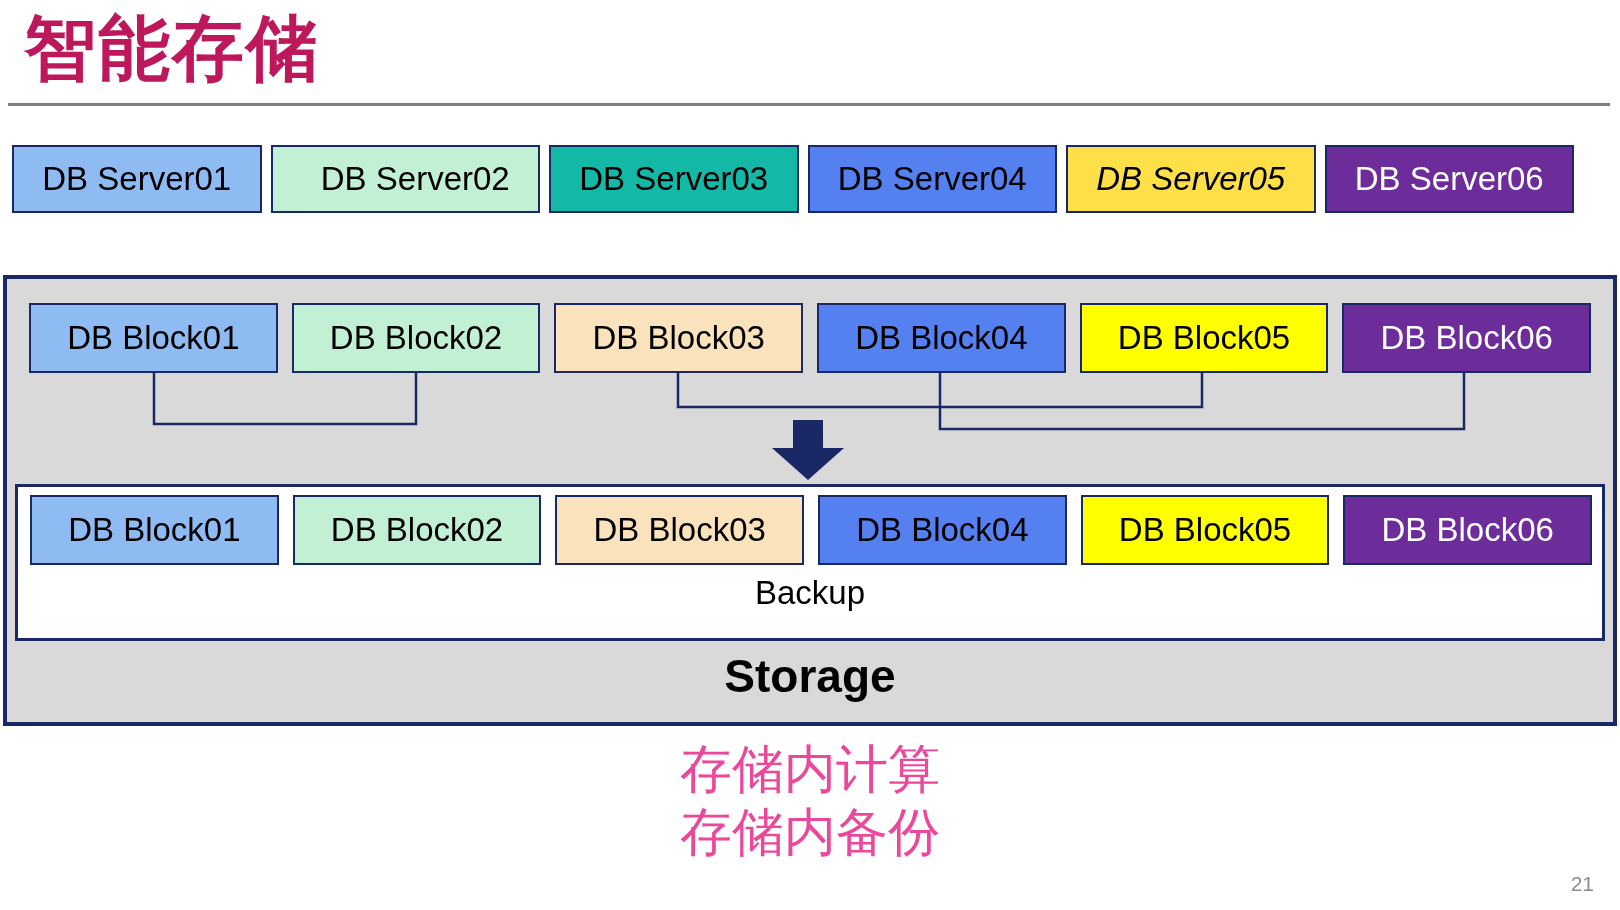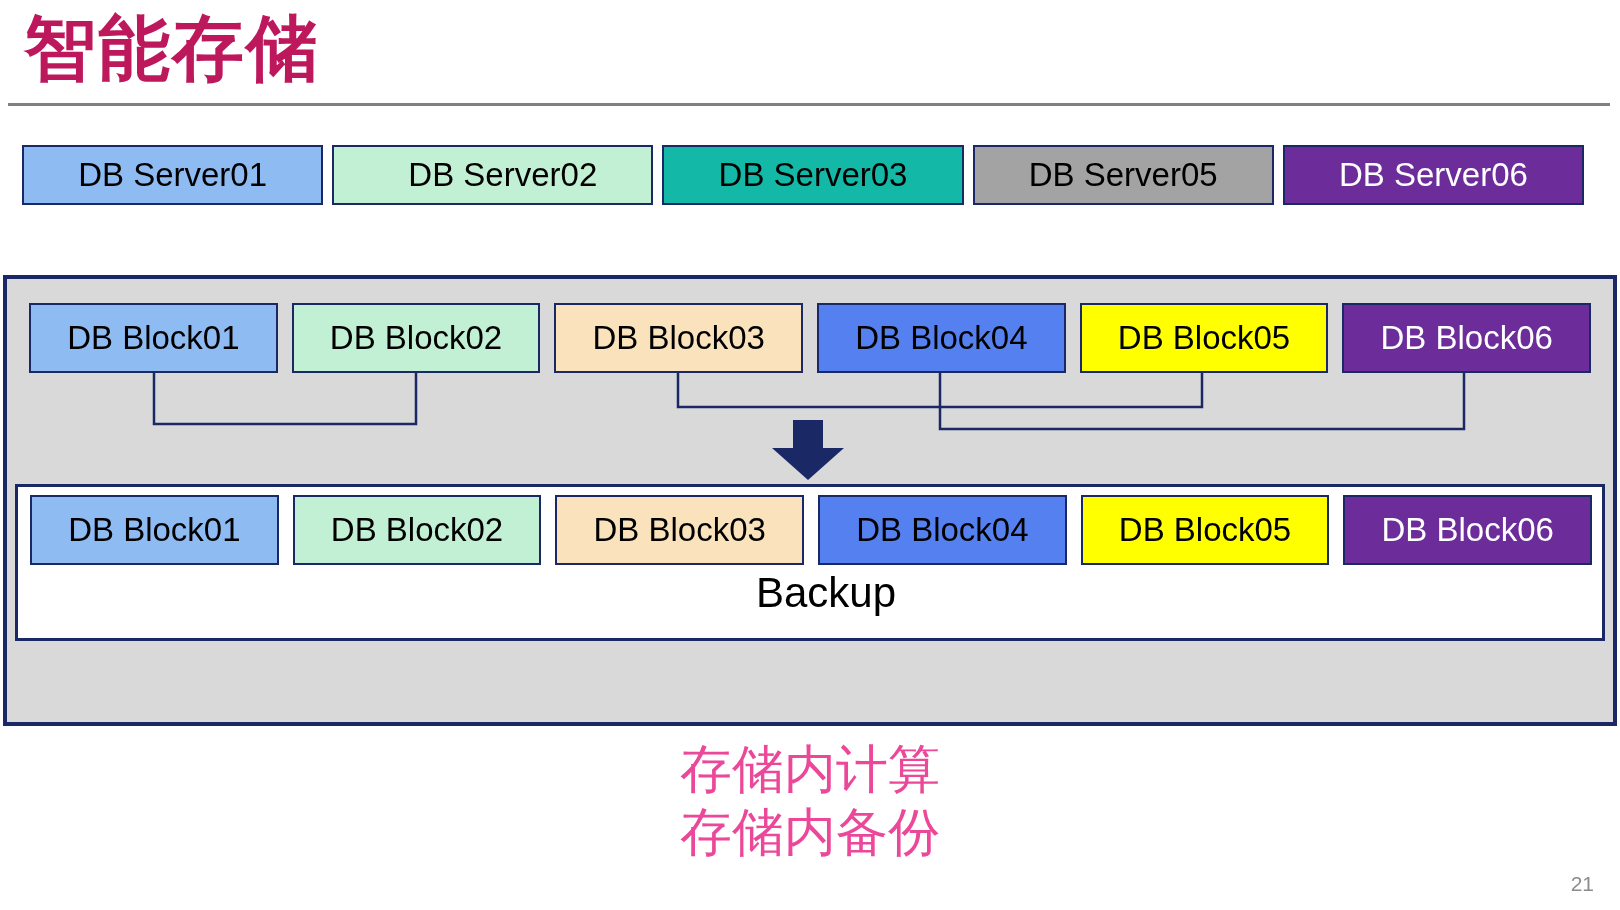--- a/index.html
+++ b/index.html
@@ -32,21 +32,21 @@
   .box {
     flex: 1 1 0;
     display: flex;
     align-items: center;
     justify-content: center;
     border: 2px solid #1A2966;
     font-size: 33px;
     white-space: nowrap;
   }
 
-  .server-row { left: 22px; top: 145px; height: 60px; gap: 9px; }
+  .server-row { left: 12px; top: 145px; height: 68px; gap: 9px; }
 
   .storage-container {
     left: 3px; top: 275px;
     width: 1606px; height: 443px;
     border: 4px solid #0f766e;
   }
   .block-row-top { left: 22px; top: 24px; height: 70px; }
 
   .connector-svg {
     left: 0; top: 0;
@@ -55,24 +55,24 @@
   }
 
   .backup-box {
     left: 8px; top: 205px;
     width: 1584px; height: 151px;
     border: 3px solid #1A2966;
     background: #ffffff;
   }
   .block-row-bottom { left: 12px; top: 8px; height: 70px; }
   .backup-label {
-    left: 16px; top: 84px;
+    left: 0; top: 84px;
     width: 100%;
     text-align: center;
-    font-size: 42px;
+    font-size: 33px;
     line-height: 44px;
   }
   .storage-label {
     left: 0; top: 370px;
     width: 100%;
     text-align: center;
     font-size: 46px;
     font-weight: 700;
     line-height: 54px;
   }
@@ -95,21 +95,22 @@
 <body>
 
 <div class="abs slide-title" style="color: #be185d;">智能存储</div>
 
 <div class="abs divider" style="background: rgb(128, 128, 128);"></div>
 
 <div class="abs row server-row">
   <div class="box" style="background: rgb(143, 187, 243); color: rgb(0, 0, 0); border-color: rgb(26, 41, 102);">DB Server01</div>
   <div class="box" style="background: rgb(194, 240, 212); color: rgb(0, 0, 0); border-color: rgb(26, 41, 102); padding-left: 20px;">DB Server02</div>
   <div class="box" style="background: #14b8a6; color: rgb(0, 0, 0); border-color: rgb(26, 41, 102);">DB Server03</div>
-  <div class="box" style="background: #a3a3a3; color: rgb(0, 0, 0); border-color: rgb(26, 41, 102);">DB Server05</div>
+  <div class="box" style="background: rgb(85, 128, 240); color: rgb(0, 0, 0); border-color: rgb(26, 41, 102);">DB Server04</div>
+  <div class="box" style="background: #fde047; color: rgb(0, 0, 0); border-color: rgb(26, 41, 102); font-style: italic;">DB Server05</div>
   <div class="box" style="background: rgb(108, 45, 155); color: rgb(255, 255, 255); border-color: rgb(26, 41, 102);">DB Server06</div>
 </div>
 
 <div class="abs storage-container" style="background: rgb(217, 217, 217); border-color: rgb(26, 41, 102);">
 
   <div class="abs row block-row-top">
     <div class="box" style="background: rgb(143, 187, 243); color: rgb(0, 0, 0); border-color: rgb(26, 41, 102);">DB Block01</div>
     <div class="box" style="background: rgb(194, 240, 212); color: rgb(0, 0, 0); border-color: rgb(26, 41, 102);">DB Block02</div>
     <div class="box" style="background: rgb(250, 227, 188); color: rgb(0, 0, 0); border-color: rgb(26, 41, 102);">DB Block03</div>
     <div class="box" style="background: rgb(85, 128, 240); color: rgb(0, 0, 0); border-color: rgb(26, 41, 102);">DB Block04</div>
@@ -129,20 +130,21 @@
       <div class="box" style="background: rgb(143, 187, 243); color: rgb(0, 0, 0); border-color: rgb(26, 41, 102);">DB Block01</div>
       <div class="box" style="background: rgb(194, 240, 212); color: rgb(0, 0, 0); border-color: rgb(26, 41, 102);">DB Block02</div>
       <div class="box" style="background: rgb(250, 227, 188); color: rgb(0, 0, 0); border-color: rgb(26, 41, 102);">DB Block03</div>
       <div class="box" style="background: rgb(85, 128, 240); color: rgb(0, 0, 0); border-color: rgb(26, 41, 102);">DB Block04</div>
       <div class="box" style="background: rgb(255, 255, 0); color: rgb(0, 0, 0); border-color: rgb(26, 41, 102);">DB Block05</div>
       <div class="box" style="background: rgb(108, 45, 155); color: rgb(255, 255, 255); border-color: rgb(26, 41, 102);">DB Block06</div>
     </div>
     <div class="abs backup-label">Backup</div>
   </div>
 
+  <div class="abs storage-label">Storage</div>
 </div>
 
 <div class="abs caption" style="color: #ec4899;">
   <div>存储内计算</div>
   <div>存储内备份</div>
 </div>
 
 <div class="abs page-number" style="color: rgb(140, 140, 140);">21</div>
 
 </body></html>

